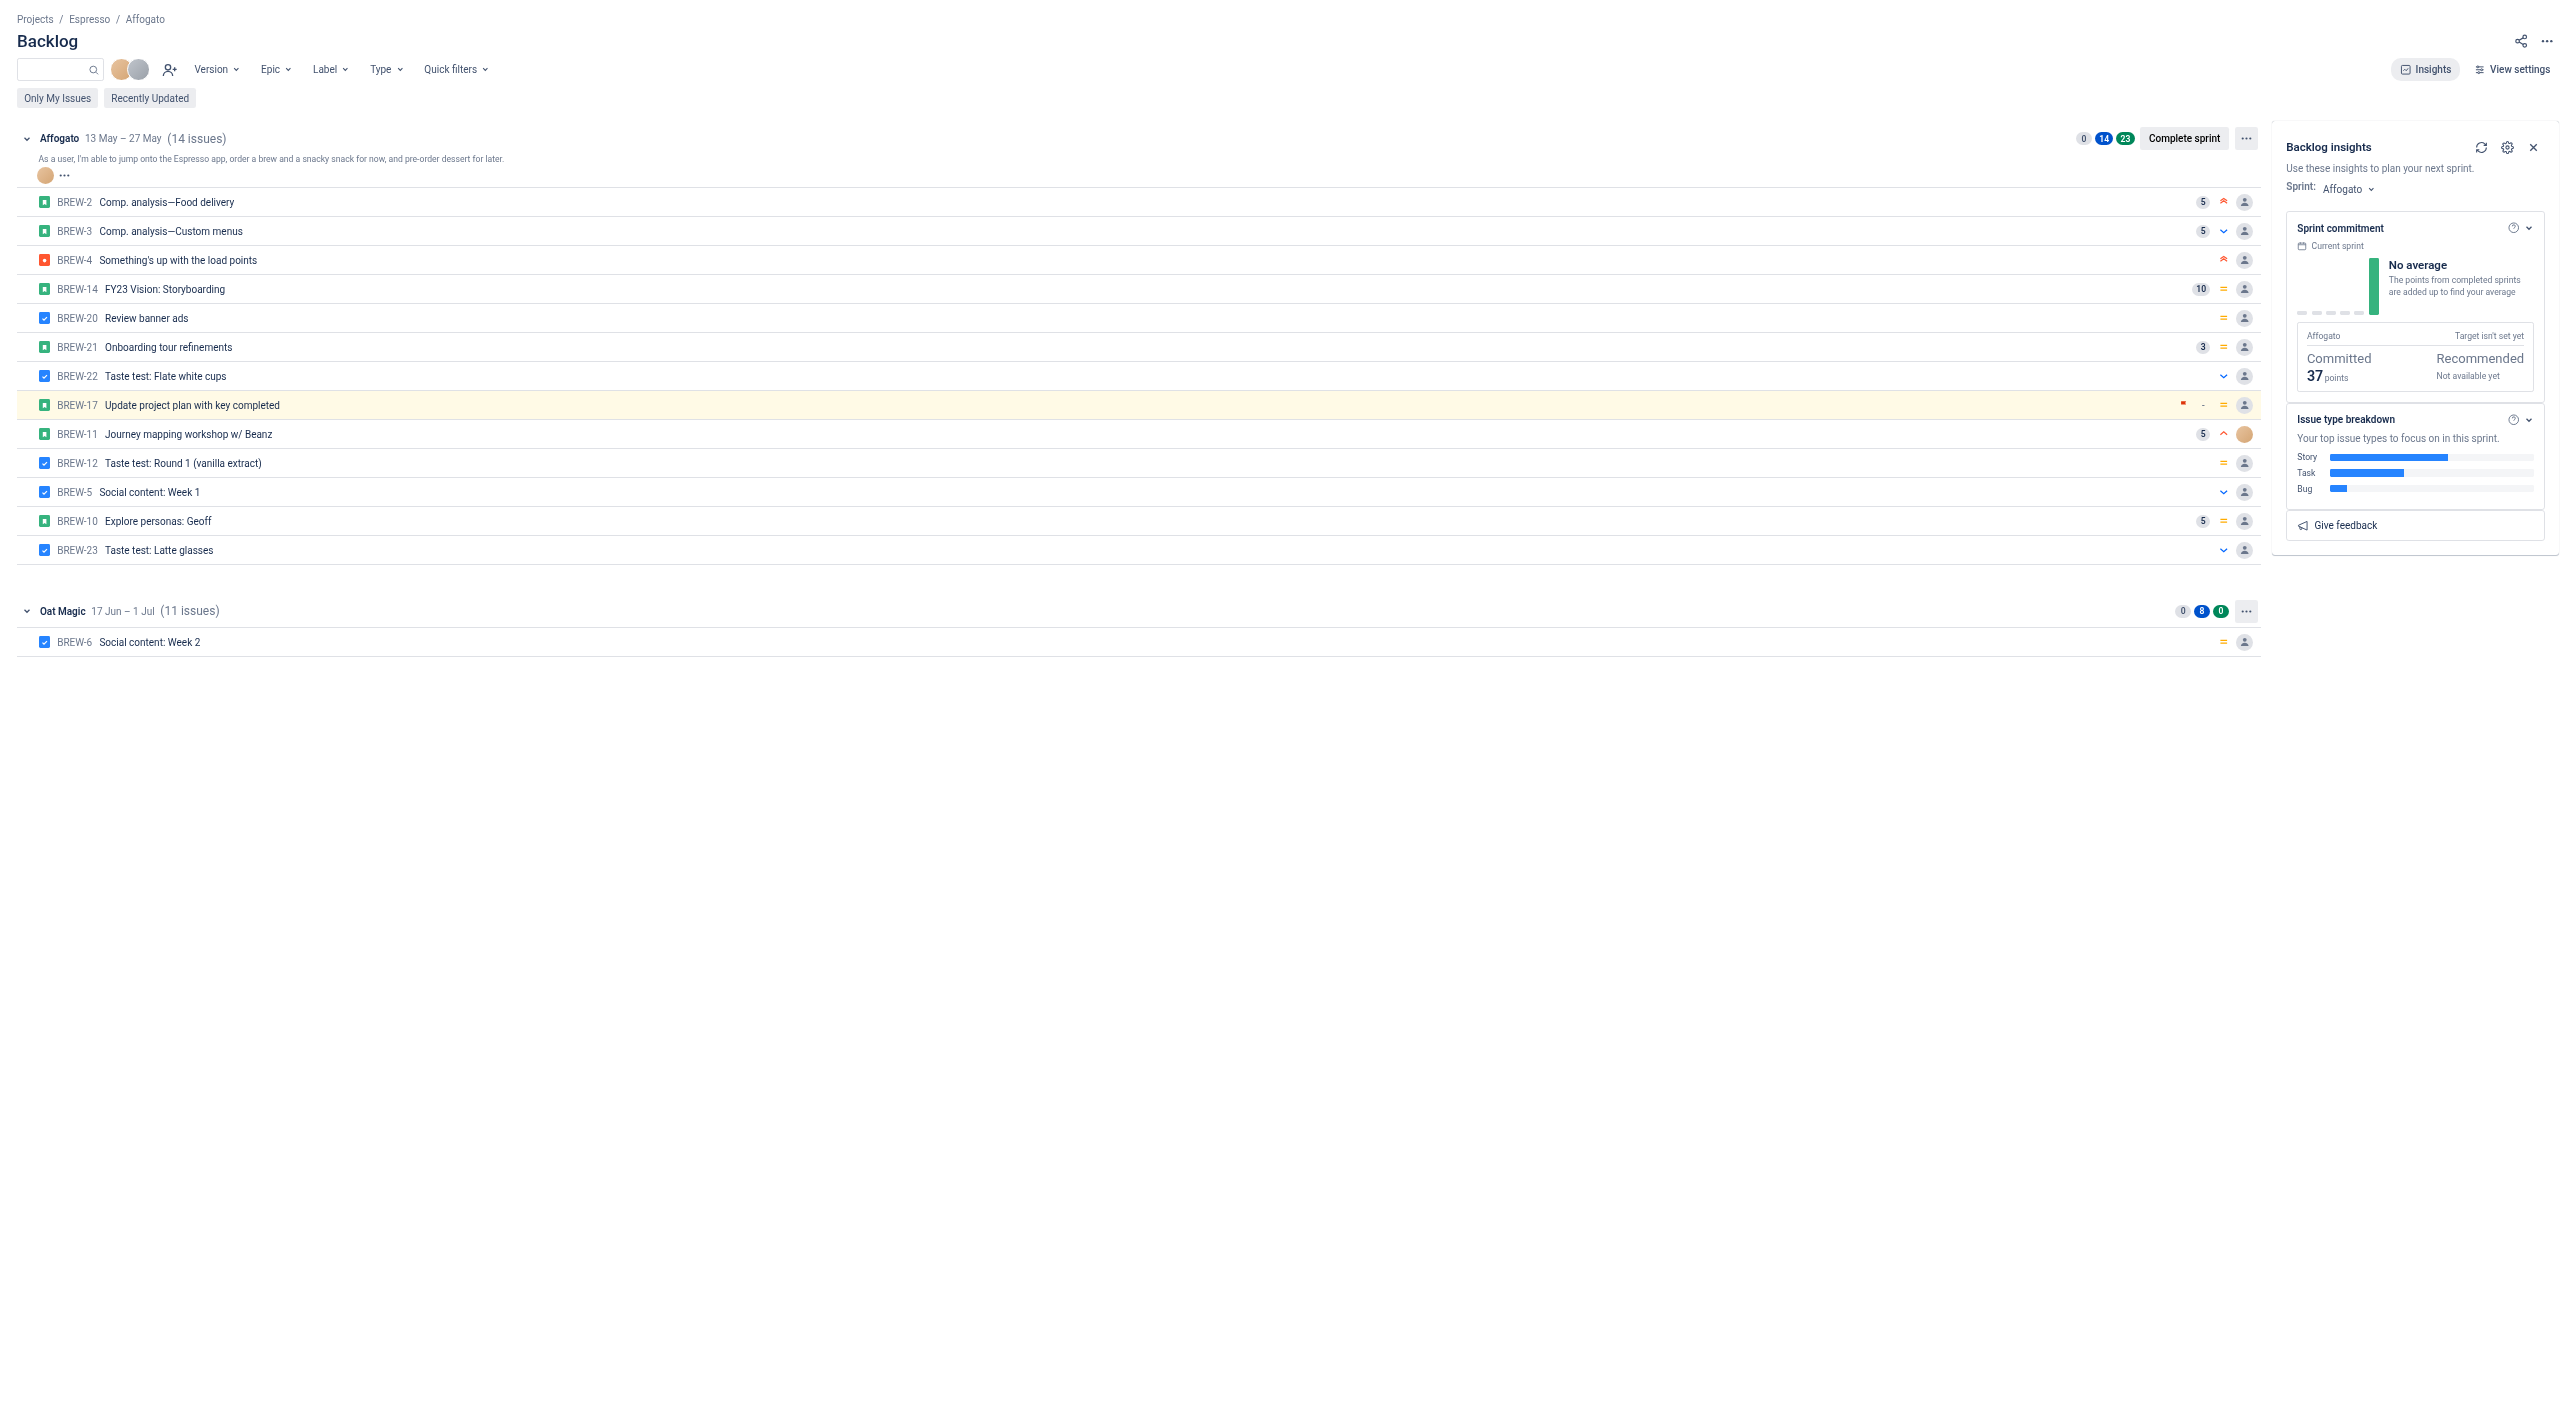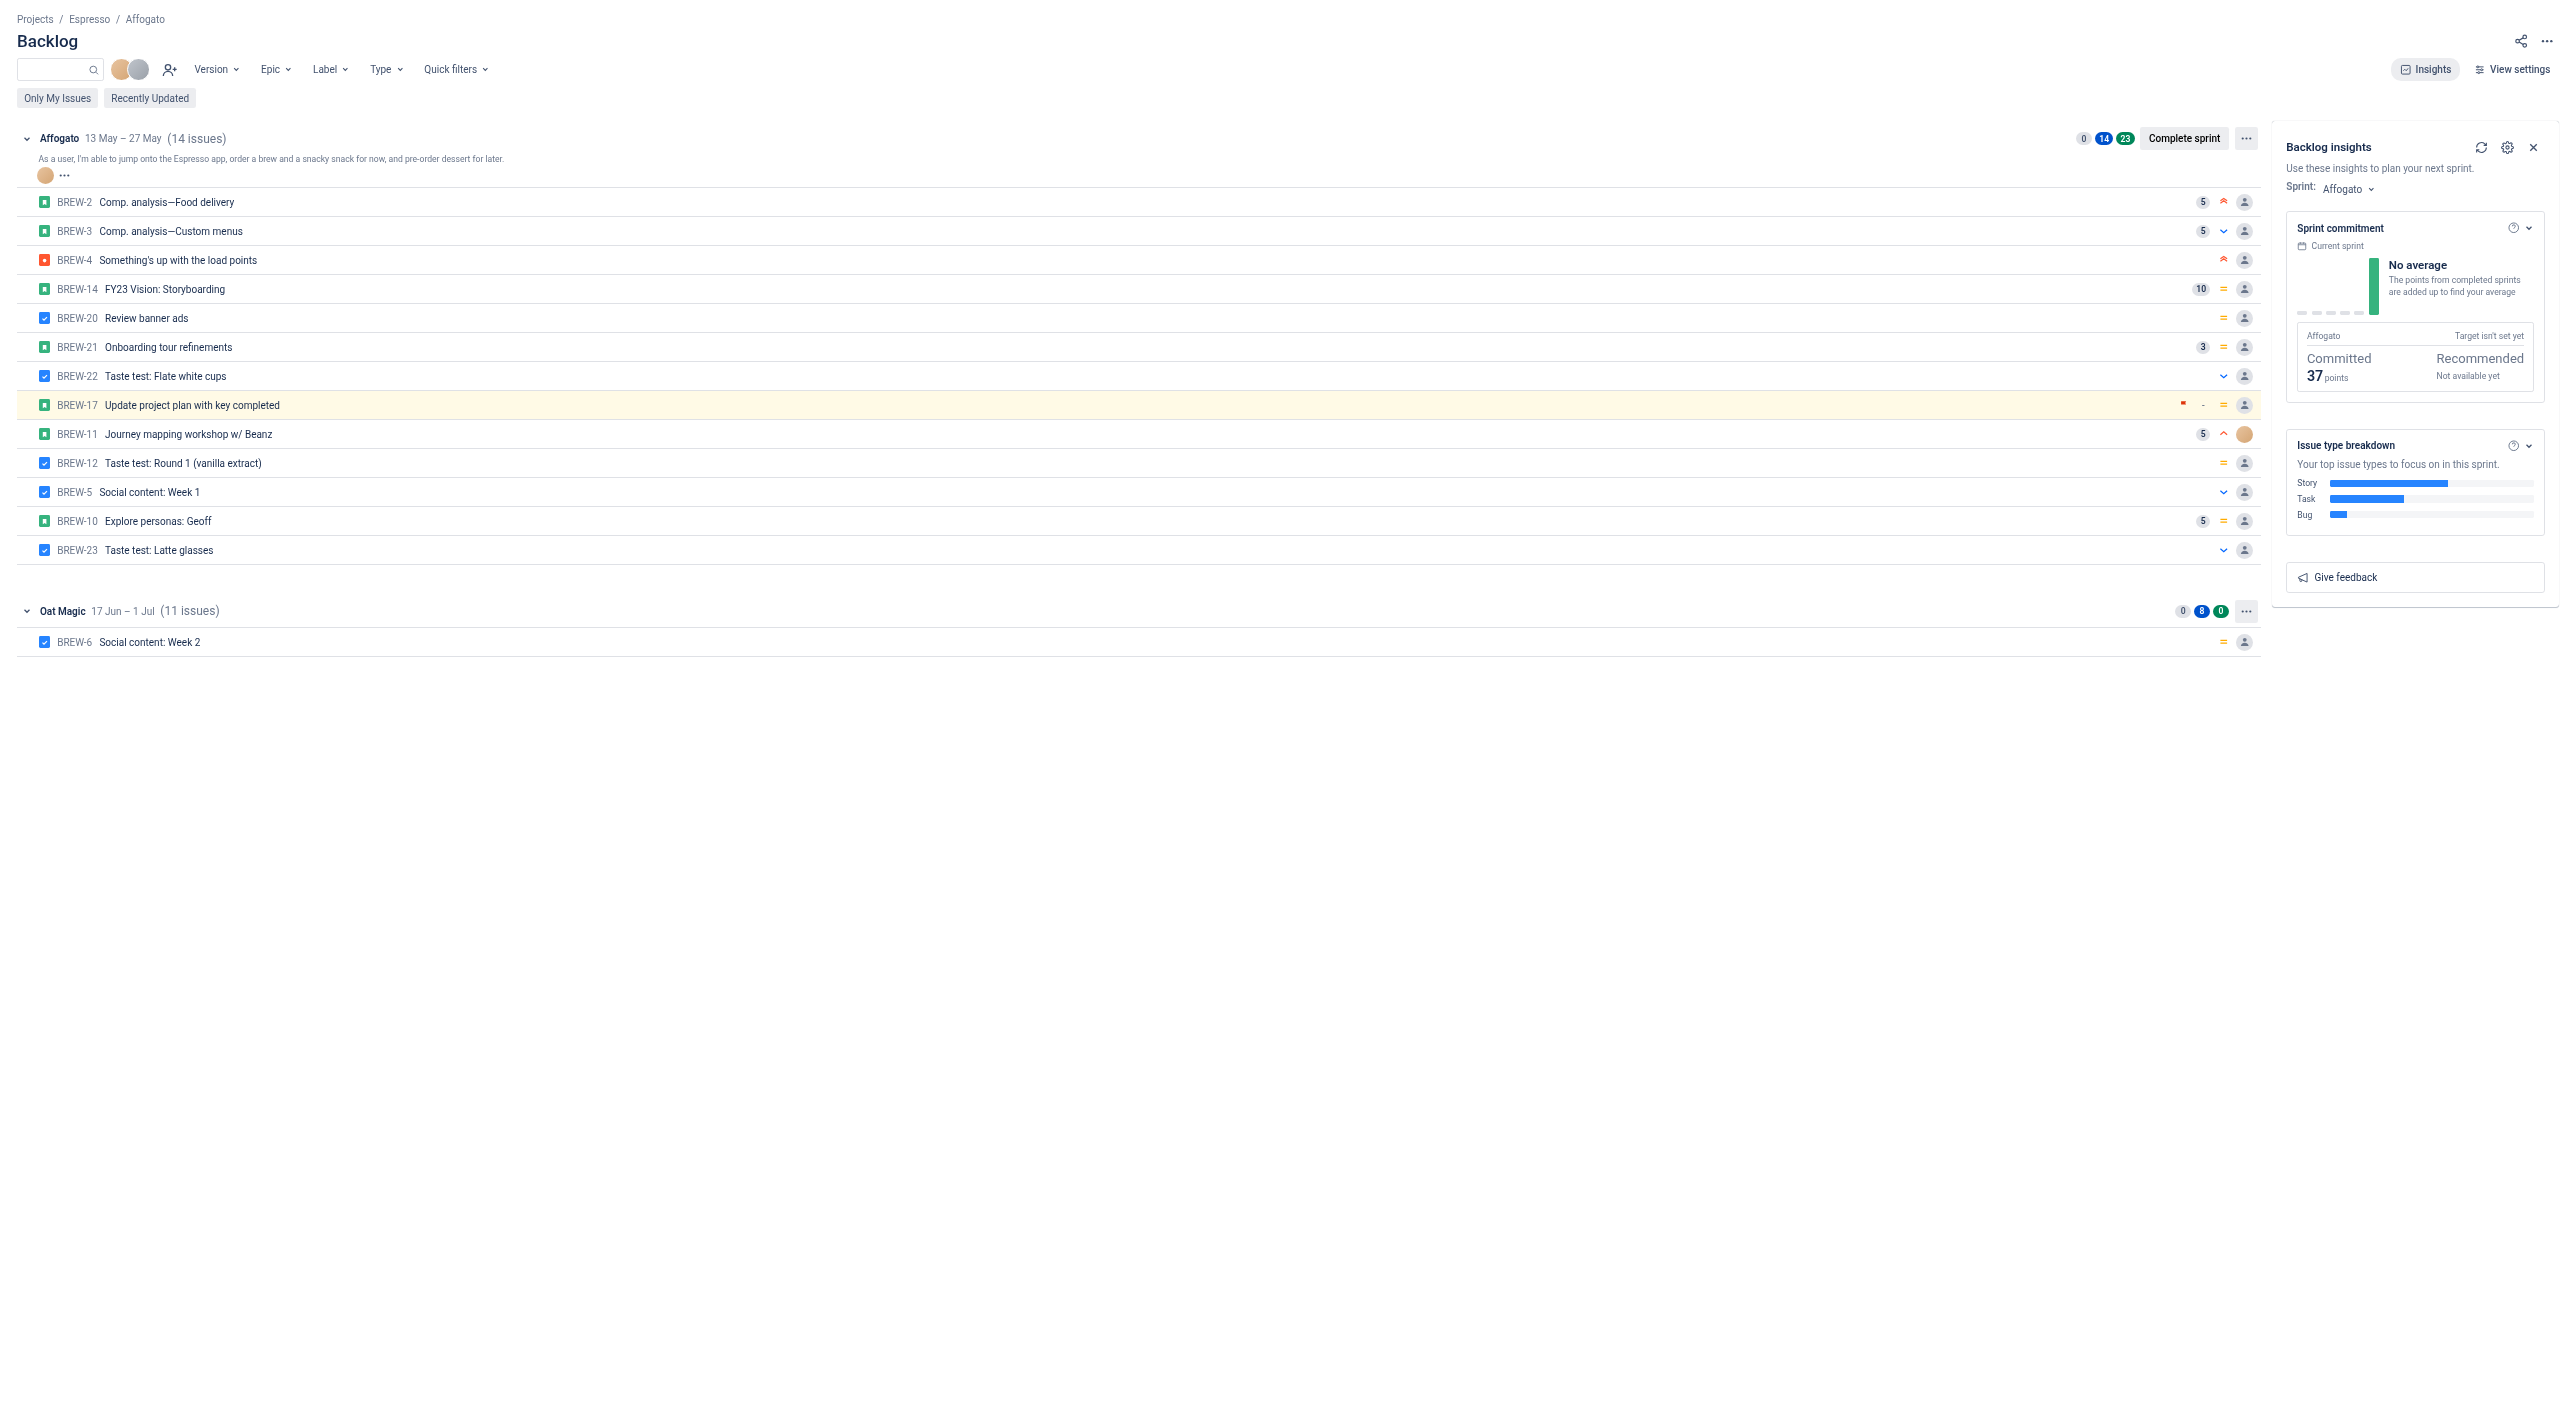--- a/index.html
+++ b/index.html
@@ -64,21 +64,21 @@
   .assignee { width: 17px; height: 17px; border-radius: 50%; background: #dfe1e6; display: inline-flex; align-items: center; justify-content: center; }
   .assignee.has-img { background: linear-gradient(135deg,#e8c4a0,#d4a574); }
   .unassigned svg { color: #6b778c; }
   
   .insights-panel { width: 287px; flex-shrink: 0; border-radius: 2.9px; box-shadow: 0 0.7px 0.7px rgba(9,30,66,.25), 0 0 0.7px rgba(9,30,66,.31); padding: 14.3px; background: #fff; }
   .ins-hdr { display: flex; align-items: center; gap: 2.9px; margin-bottom: 4.3px; }
   .ins-title { font-size: 11.5px; font-weight: 600; flex: 1; }
   .ins-sub { font-size: 10px; color: #6b778c; margin-bottom: 7.2px; }
   .ins-sprint-line { display: flex; gap: 4.3px; font-size: 10px; margin-bottom: 13px; }
   .ins-sprint-line .lbl { color: #6b778c; font-weight: 600; }
-  .card { border: 0.7px solid #dfe1e6; border-radius: 2.9px; padding: 10px; margin-bottom: 26px; }
+  .card { border: 0.7px solid #dfe1e6; border-radius: 2.9px; padding: 10px; margin-bottom: 0; }
   .card-hdr { display: flex; align-items: center; gap: 4.3px; margin-bottom: 7.2px; }
   .card-title { font-size: 10px; font-weight: 600; flex: 1; }
   .calendar-line { display: flex; align-items: center; gap: 4.3px; font-size: 8.6px; color: #6b778c; margin-bottom: 7.2px; }
   .sprint-chart { display: flex; gap: 10px; }
   .bars { display: flex; align-items: flex-end; gap: 4.3px; height: 57px; padding-top: 2.9px; }
   .bars .bar { width: 10px; background: #dfe1e6; border-radius: 1.4px; }
   .bars .bar.active { background: #36b37e; }
   .chart-text .t1 { font-size: 11.5px; font-weight: 600; }
   .chart-text .t2 { font-size: 8.6px; color: #6b778c; line-height: 1.4; margin-top: 1.4px; }
   .target-box { border: 0.7px solid #dfe1e6; border-radius: 2.2px; padding: 7.2px 8.6px; margin-top: 7.2px; }

